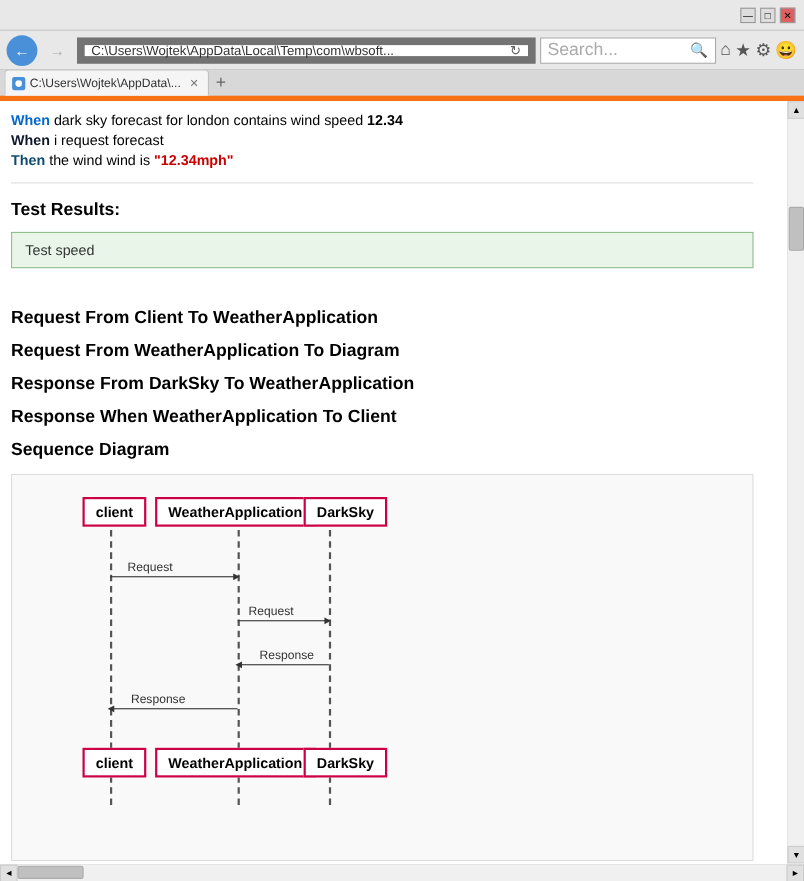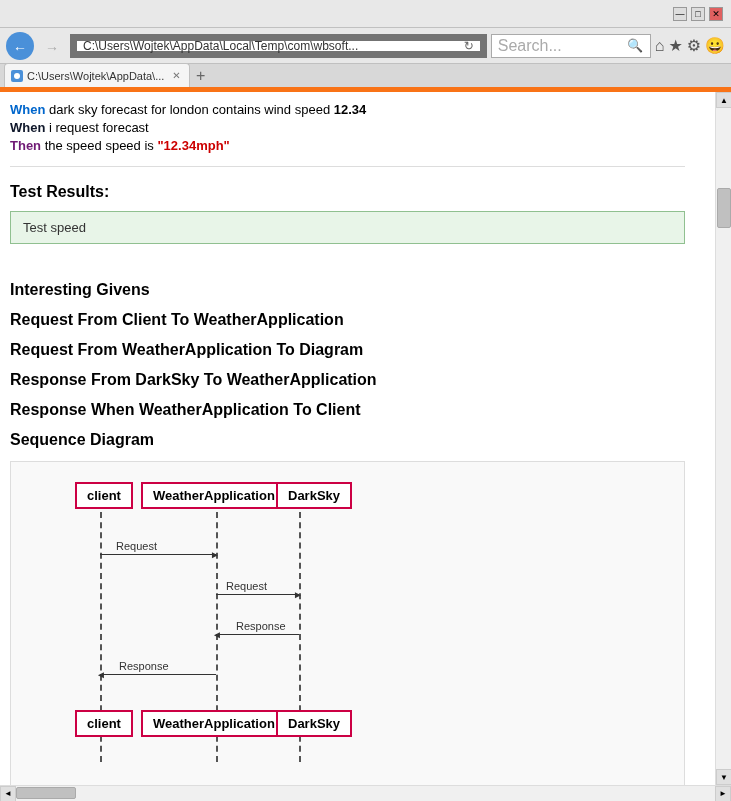--- a/index.html
+++ b/index.html
@@ -40,21 +40,21 @@
     .scrollbar-thumb { width: 14px; height: 40px; background: #c0c0c0; border: 1px solid #aaa; margin: 1px; border-radius: 2px; margin-top: 80px; }
     .scrollbar-arrow { width: 16px; height: 16px; background: #e0e0e0; border: 1px solid #ccc; display: flex; align-items: center; justify-content: center; font-size: 8px; cursor: pointer; }
 
     .page-content { padding: 0 30px 20px 10px; background: white; min-height: 600px; }
 
     
     .gwt-section { padding: 10px 0 10px 0; border-bottom: 1px solid #ddd; margin-bottom: 10px; }
     .gwt-line { font-size: 13px; margin-bottom: 3px; }
     .keyword-given { color: #0066cc; font-weight: bold; }
     .keyword-when { color: #0f172a; font-weight: bold; }
-    .keyword-then { color: #701a75; font-weight: bold; }
+    .keyword-then { color: #0c4a6e; font-weight: bold; }
     .highlight-value { color: #000000; font-weight: bold; }
     .highlight-string { color: #cc0000; font-weight: bold; }
 
     
     .test-results-section { margin: 16px 0 37px 0; }
     .section-heading { font-size: 16px; font-weight: bold; margin-bottom: 10px; color: #000; }
     .test-passed-box { border: 1px solid #90c090; background: #e8f5e8; padding: 8px 12px; font-size: 13px; color: #333; }
 
     
     .interesting-section { margin: 20px 0 10px 0; }
@@ -122,34 +122,33 @@
             <span class="keyword-given">When</span>
             <span> dark sky forecast for london contains wind speed </span>
             <span class="highlight-value">12.34</span>
           </div>
           <div class="gwt-line">
             <span class="keyword-when">When</span>
             <span> i request forecast</span>
           </div>
           <div class="gwt-line">
             <span class="keyword-then">Then</span>
-            <span> the speed speed is </span>
+            <span> the wind wind is </span>
             <span class="highlight-string">"12.34mph"</span>
           </div>
         </div>
 
         <div class="test-results-section">
           <div class="section-heading">Test Results:</div>
           <div class="test-passed-box">
             <span>Test speed</span>
           </div>
         </div>
 
         <div class="interesting-section">
-          <a class="section-link">Interesting Givens</a>
           <a class="section-link">Request From Client To WeatherApplication</a>
           <a class="section-link">Request From WeatherApplication To Diagram</a>
           <a class="section-link">Response From DarkSky To WeatherApplication</a>
           <a class="section-link">Response When WeatherApplication To Client</a>
           <a class="section-link">Sequence Diagram</a>
         </div>
 
         <div class="diagram-container">
           <div style="position:relative; width:340px; height:310px;">
 

